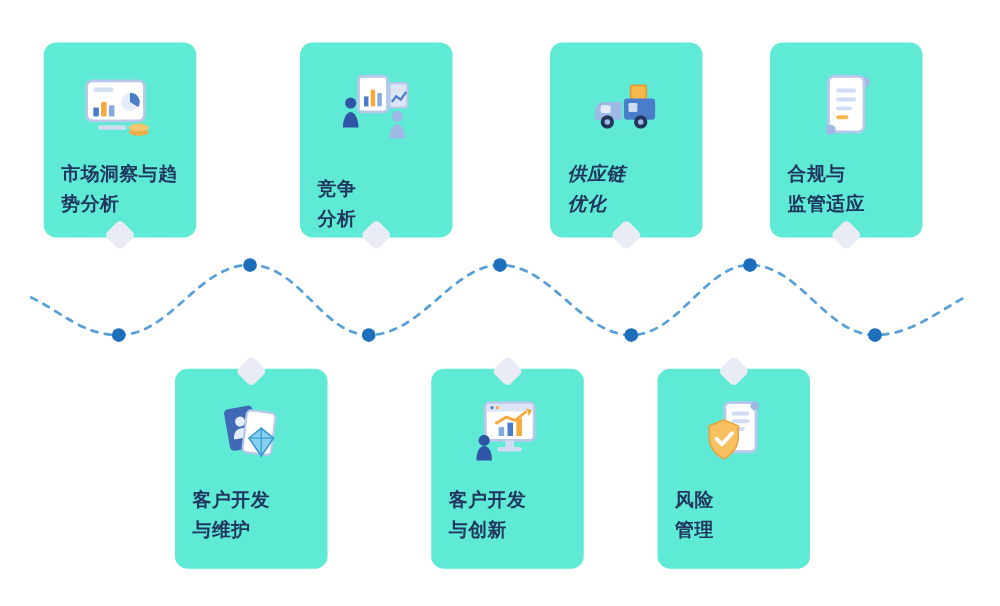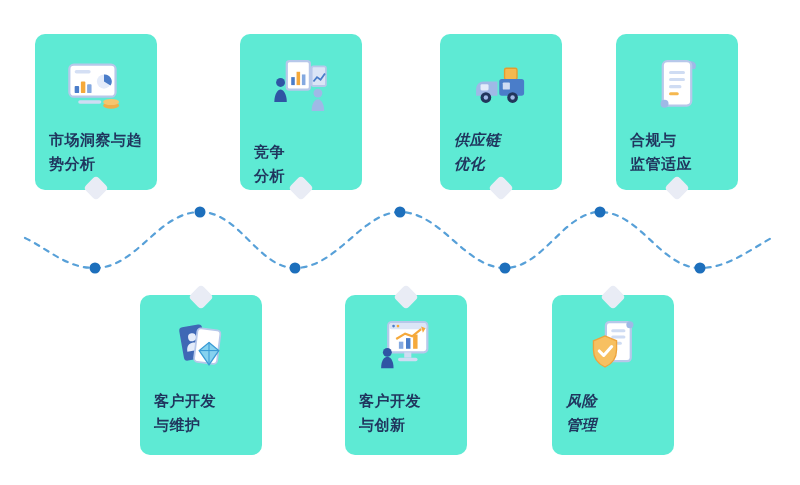--- a/index.html
+++ b/index.html
@@ -171,21 +171,21 @@
         <rect x="34" y="42" width="8" height="6" fill="#cfdcf3"></rect>
         <rect x="27" y="48" width="22" height="4" rx="2" fill="#cfdcf3"></rect>
         <circle cx="15" cy="42" r="5" fill="#2f55a4"></circle>
         <path d="M8 60 c0 -9 3.5 -13 7 -13 s7 4 7 13 z" fill="#2f55a4"></path>
       </svg>
     </div>
     <div class="label">客户开发
 与创新</div>
   </div>
 
-  <div class="card bottom" style="left:552px;font-style:italic;">
+  <div class="card bottom" style="left:526px;">
     <div class="icon-wrap">
       <svg viewBox="0 0 72 72">
         <rect x="28" y="8" width="28" height="44" rx="4" fill="#ffffff" stroke="#b7c8ea" stroke-width="2.5"></rect>
         <rect x="34" y="16" width="16" height="3.5" rx="1.75" fill="#cfdcf3"></rect>
         <rect x="34" y="23" width="16" height="3.5" rx="1.75" fill="#cfdcf3"></rect>
         <rect x="34" y="30" width="12" height="3.5" rx="1.75" fill="#cfdcf3"></rect>
         <circle cx="55" cy="11" r="4" fill="#9fb9e6"></circle>
         <path d="M14 29 l13 -5.5 13 5.5 v10 c0 10 -6.5 16.5 -13 19.5 c-6.5 -3 -13 -9.5 -13 -19.5 z" fill="#f7c061" stroke="#eda33c" stroke-width="1.5"></path>
         <path d="M20.5 40.5 l5 5 9 -10" stroke="#ffffff" stroke-width="3.5" fill="none" stroke-linecap="round" stroke-linejoin="round"></path>
       </svg>

